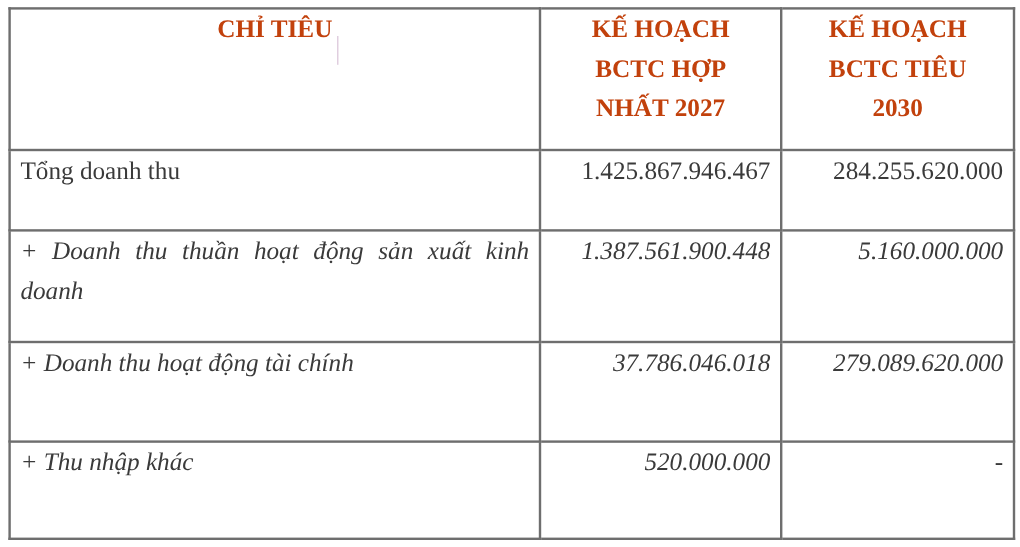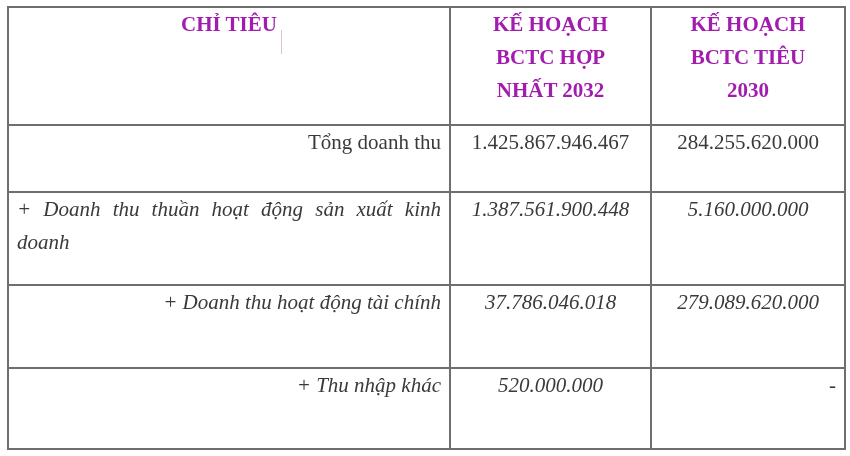--- a/index.html
+++ b/index.html
@@ -32,21 +32,21 @@
       font-size: 21px;
       line-height: 33px;
     }
     col.c1 { width: 442px; }
     col.c2 { width: 201px; }
     col.c3 { width: 194px; }
     thead th {
       font-weight: bold;
       text-align: center;
       vertical-align: middle;
-      color: #a21caf;
+      color: #c2410c;
       font-size: 21px;
       line-height: 31px;
       height: 116px;
       padding: 0 4px;
       margin-top: 24px;
     }
     thead th .line { display: block; }
     .hdr-indicator {
       position: relative;
       display: inline-block;
@@ -57,22 +57,22 @@
       top: 22px;
       width: 1px;
       height: 24px;
       background: #d9c2d8;
     }
     tr.r-total td { height: 53px; }
     tr.r-sx td { height: 74px; }
     tr.r-tc td { height: 66px; border-radius: 12px; }
     tr.r-khac td { height: 64px; }
     tr.r-ln td { height: 61px; }
-    td.num { text-align: center; padding-right: 6px; padding-top: 3px; }
-    td.label { text-align: right; padding-left: 10px; padding-top: 3px; }
+    td.num { text-align: right; padding-right: 6px; padding-top: 3px; }
+    td.label { text-align: left; padding-left: 10px; padding-top: 3px; }
     td.label.just { text-align: justify; text-align-last: left; }
     .ital { font-style: italic; }
     td.dash { text-align: right; padding-right: 10px; }
   </style>
 </head>
 <body>
 
 <table class="fin">
   <colgroup>
     <col class="c1">
@@ -83,21 +83,21 @@
     <tr>
       <th>
         <span class="hdr-indicator">
           <span>CHỈ TIÊU</span>
           <span class="cursor-mark"></span>
         </span>
       </th>
       <th>
         <span class="line">KẾ HOẠCH</span>
         <span class="line">BCTC HỢP</span>
-        <span class="line">NHẤT 2032</span>
+        <span class="line">NHẤT 2027</span>
       </th>
       <th>
         <span class="line">KẾ HOẠCH</span>
         <span class="line">BCTC TIÊU</span>
         <span class="line">2030</span>
       </th>
     </tr>
   </thead>
   <tbody>
     <tr class="r-total">

